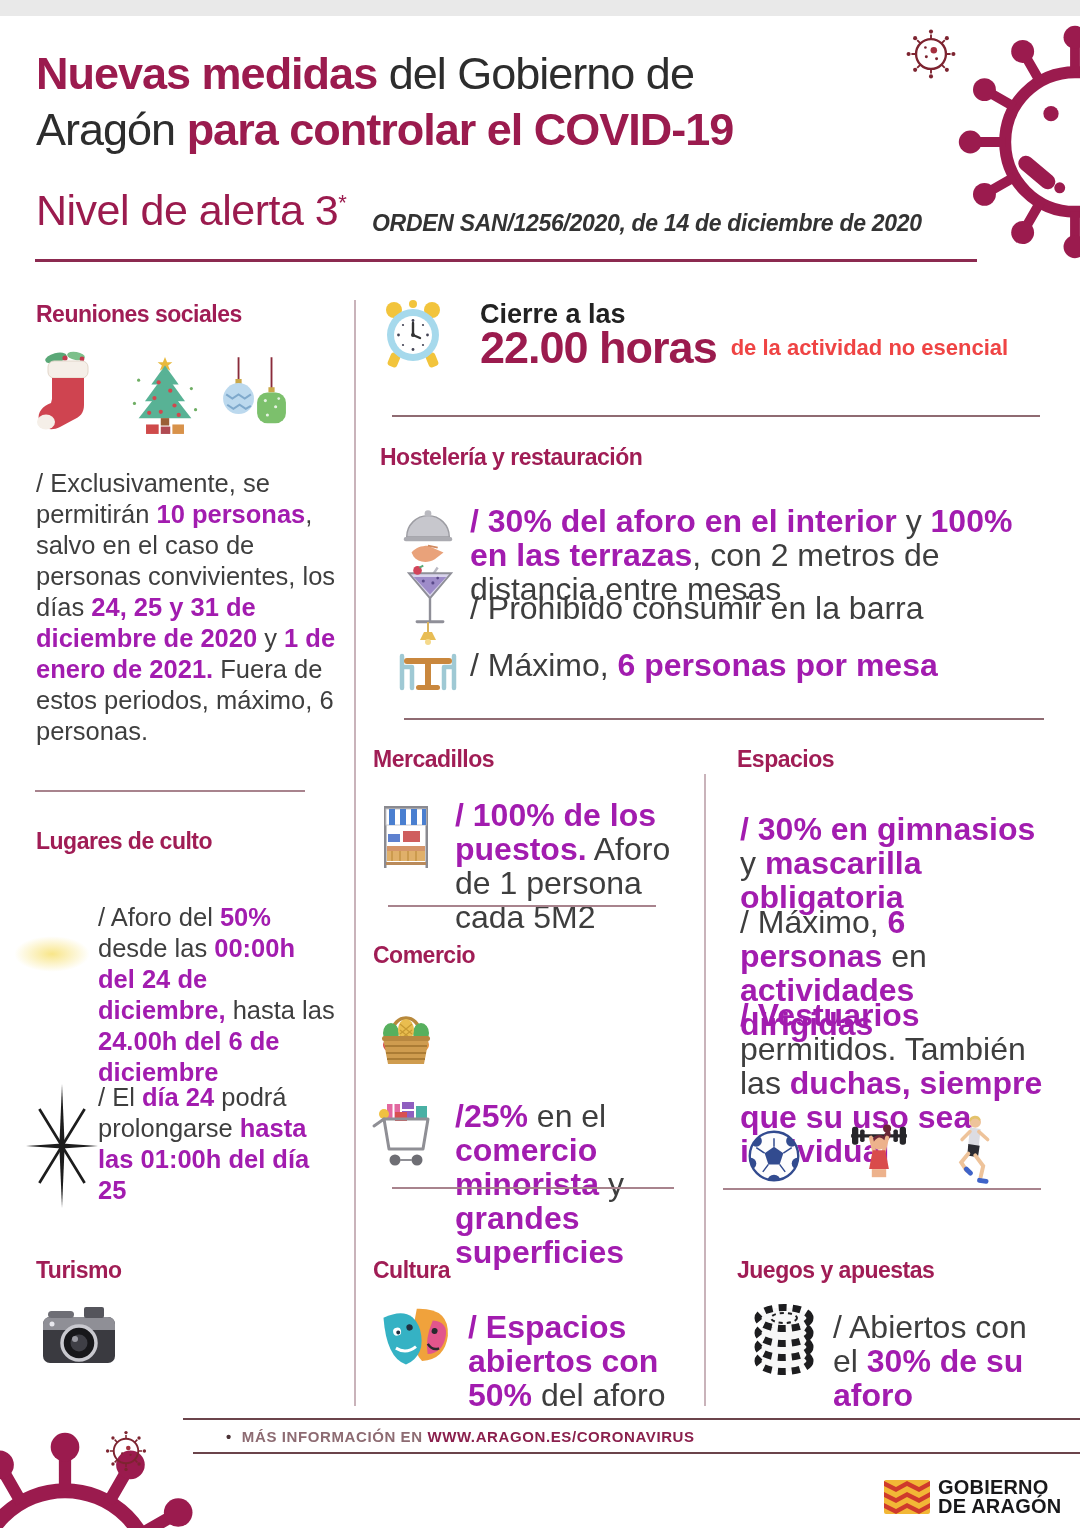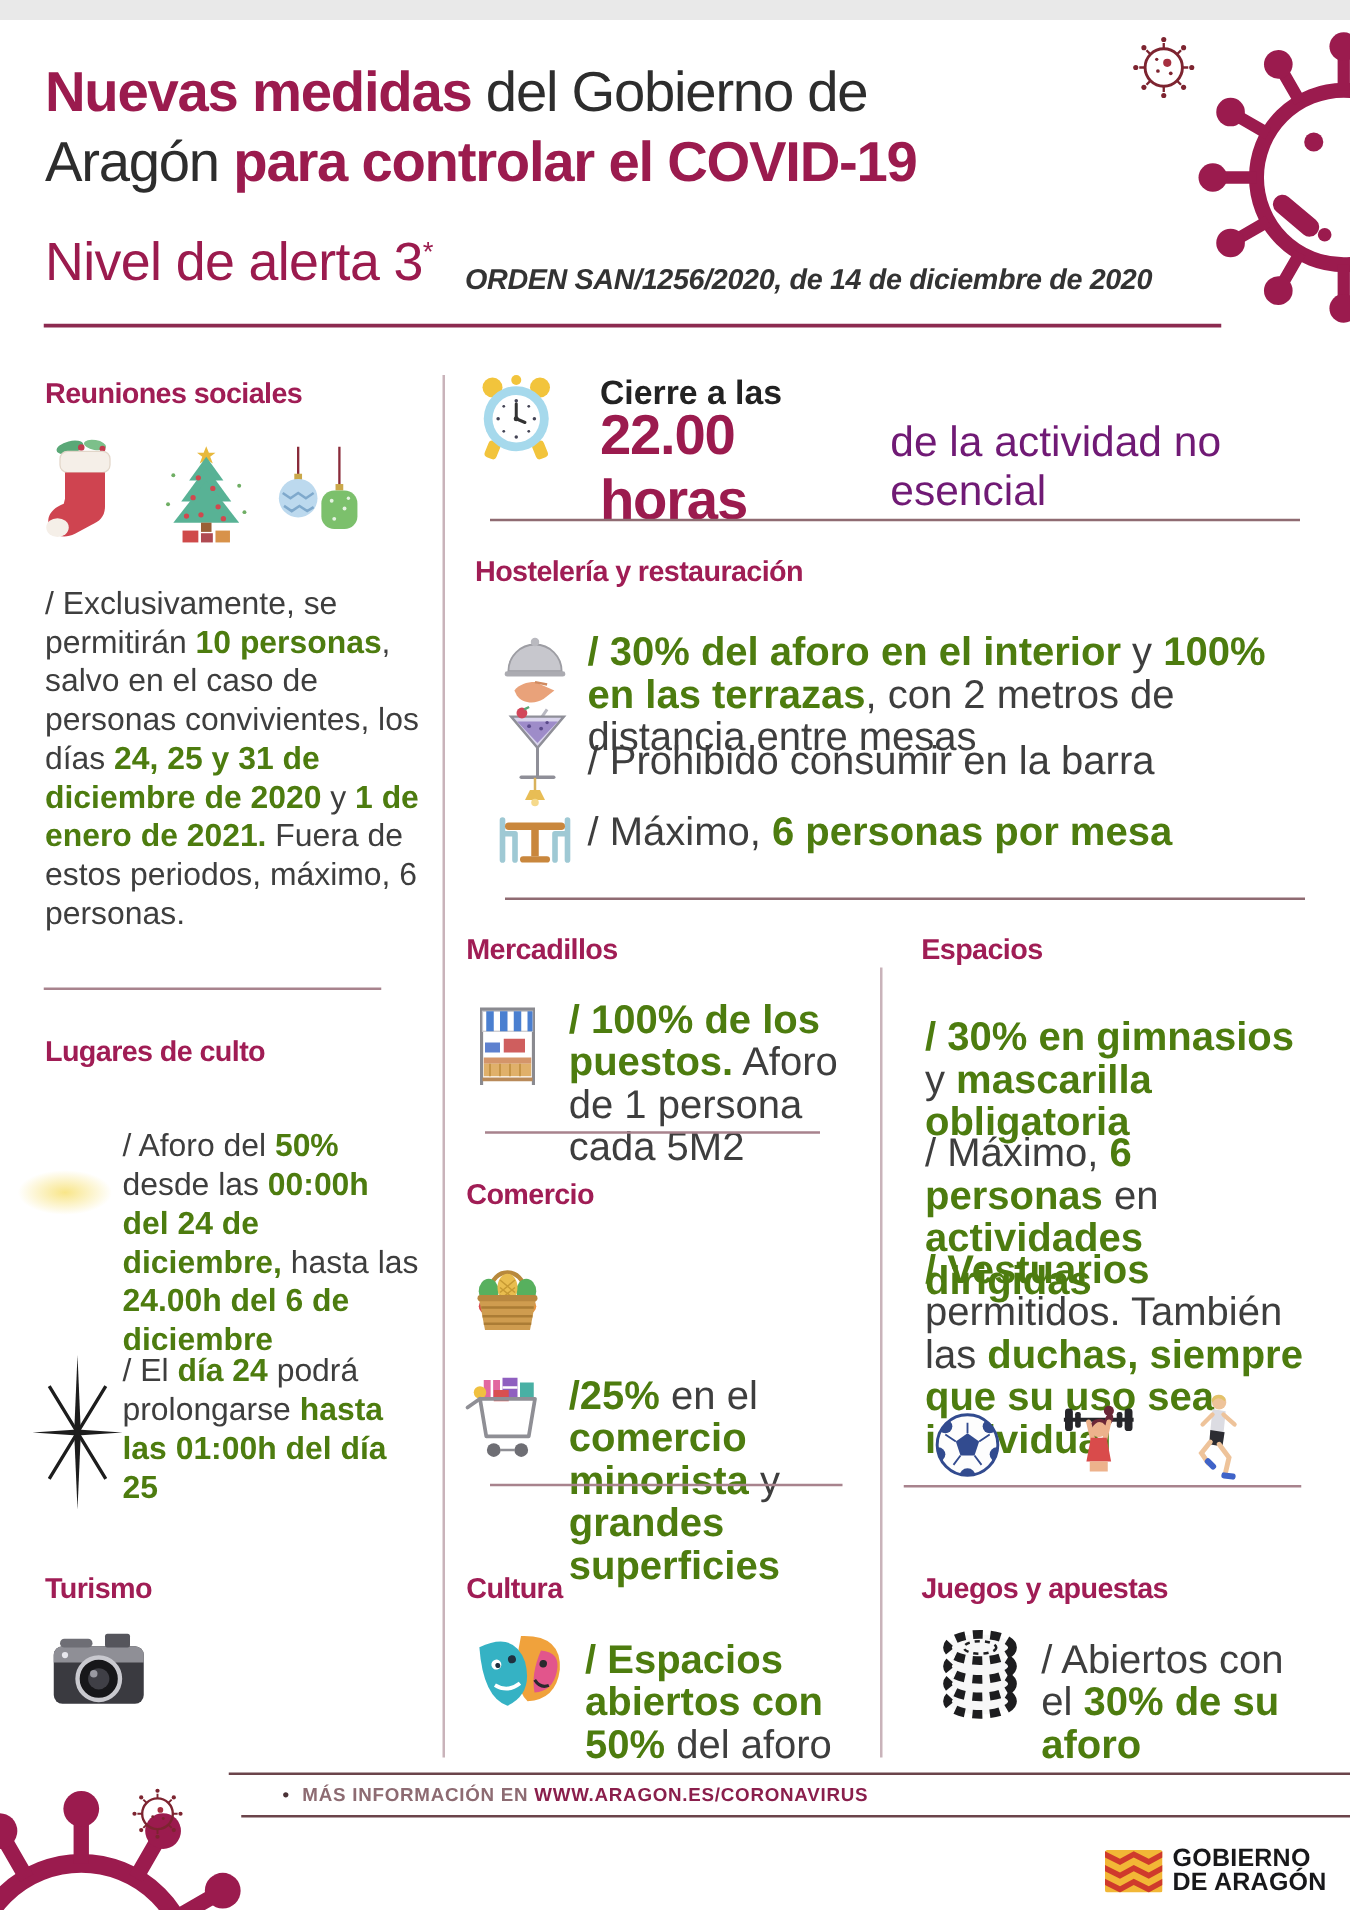--- a/index.html
+++ b/index.html
@@ -8,25 +8,25 @@
   .abs{position:absolute;}
   
   .title{font-size:45px;line-height:56px;font-weight:400;color:#2d2d2d;letter-spacing:-1px;}
   .title .ac{color:#9b1b4e;font-weight:800;}
   .alert{font-size:43px;font-weight:400;color:#9b1b4e;letter-spacing:-0.5px;}
   .alert sup{font-size:22px;}
   .order{font-size:23px;font-style:italic;font-weight:700;color:#333;letter-spacing:-0.3px;}
   .sec{font-size:23px;font-weight:800;color:#a01d55;letter-spacing:-0.5px;}
   .txt{font-size:25.5px;line-height:31px;color:#3e3e3e;}
   .txt2{font-size:32px;line-height:34px;color:#3e3e3e;}
-  .b{font-weight:800;color:#4d7c0f;}
+  .b{font-weight:800;color:#a21caf;}
   .closure-pre{font-size:27px;font-weight:800;color:#222;}
   .closure-row{display:flex;align-items:center;}
   .closure-time{font-size:45px;font-weight:800;color:#9b1b4e;letter-spacing:-1px;}
-  .closure-suf{font-size:34px;font-weight:400;color:#701a75;margin-left:14px;}
+  .closure-suf{font-size:22px;font-weight:700;color:#ef4444;margin-left:14px;}
   
   .rule{background:#8c2a50;}
   .hl{background:#8f6b72;height:2px;}
   .hl2{background:#a8838d;height:2px;}
   .vl{background:#c9b3ba;width:2px;}
   .fl{background:#6b444b;height:2px;}
   
   .finfo{font-size:15px;letter-spacing:0.6px;color:#8d6b72;font-weight:600;}
   .finfo .url{color:#8a1f4c;font-weight:800;}
   .logo-txt{font-size:20px;line-height:19px;font-weight:800;color:#18181a;letter-spacing:0.2px;}

